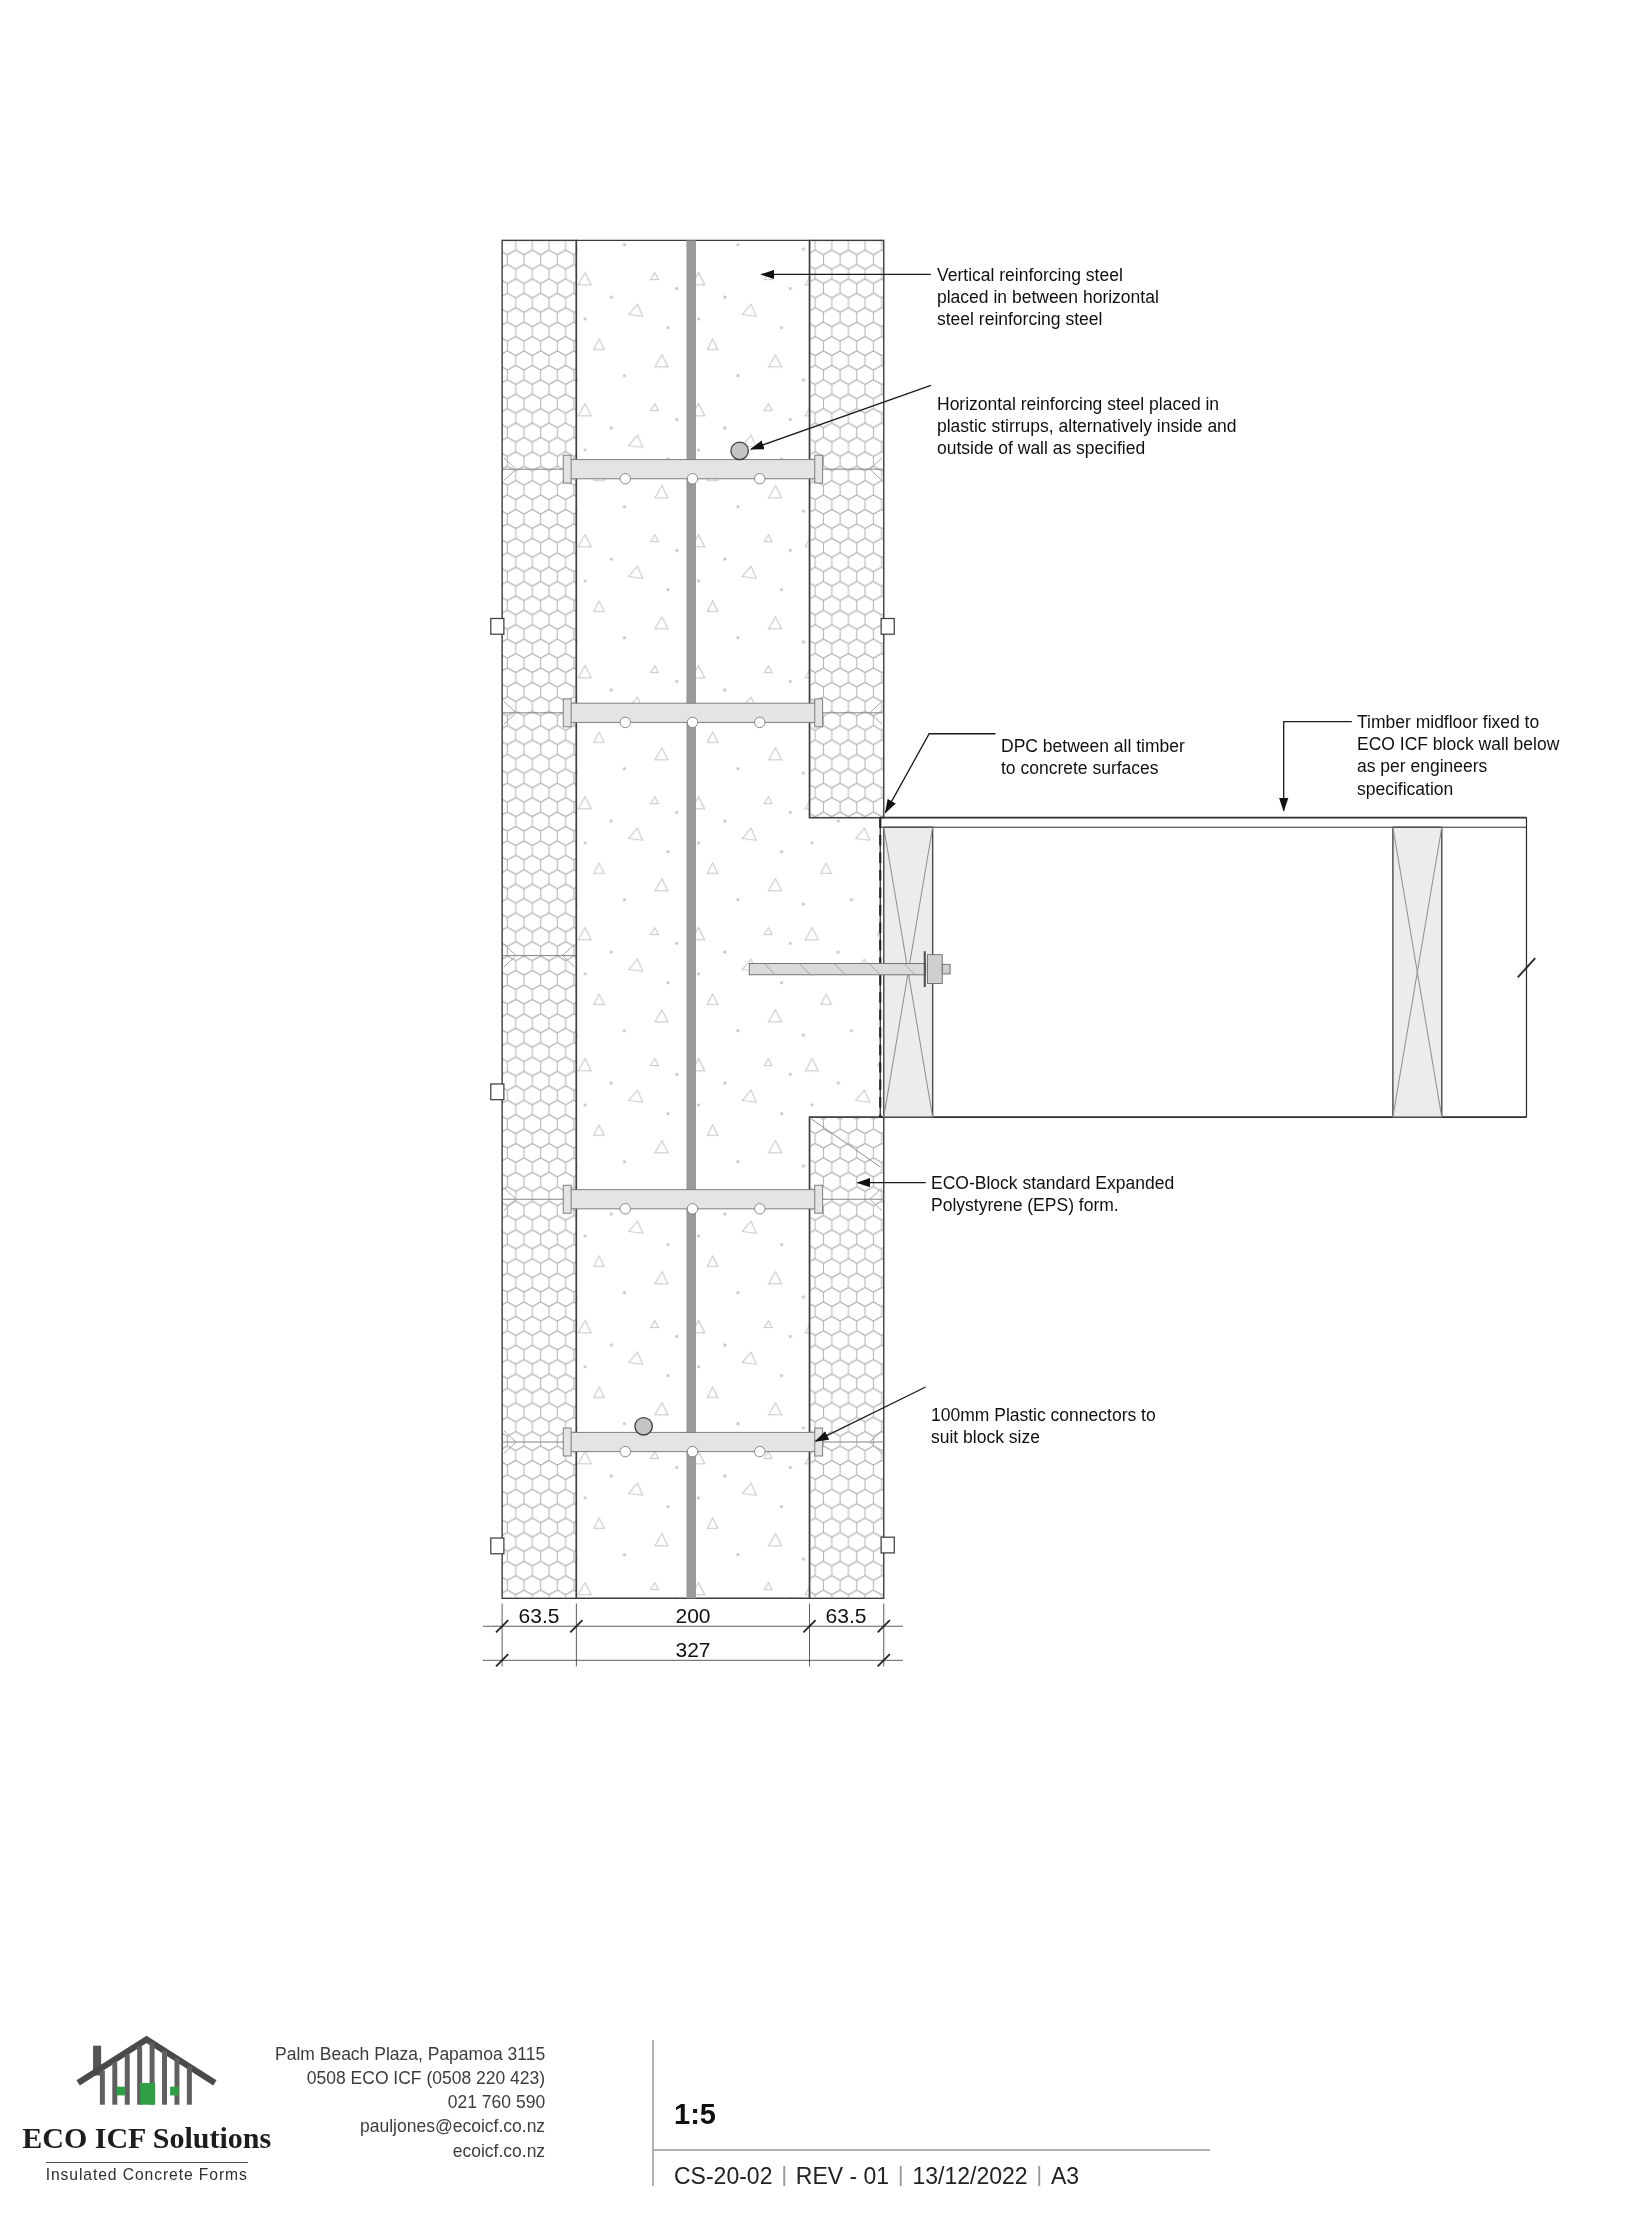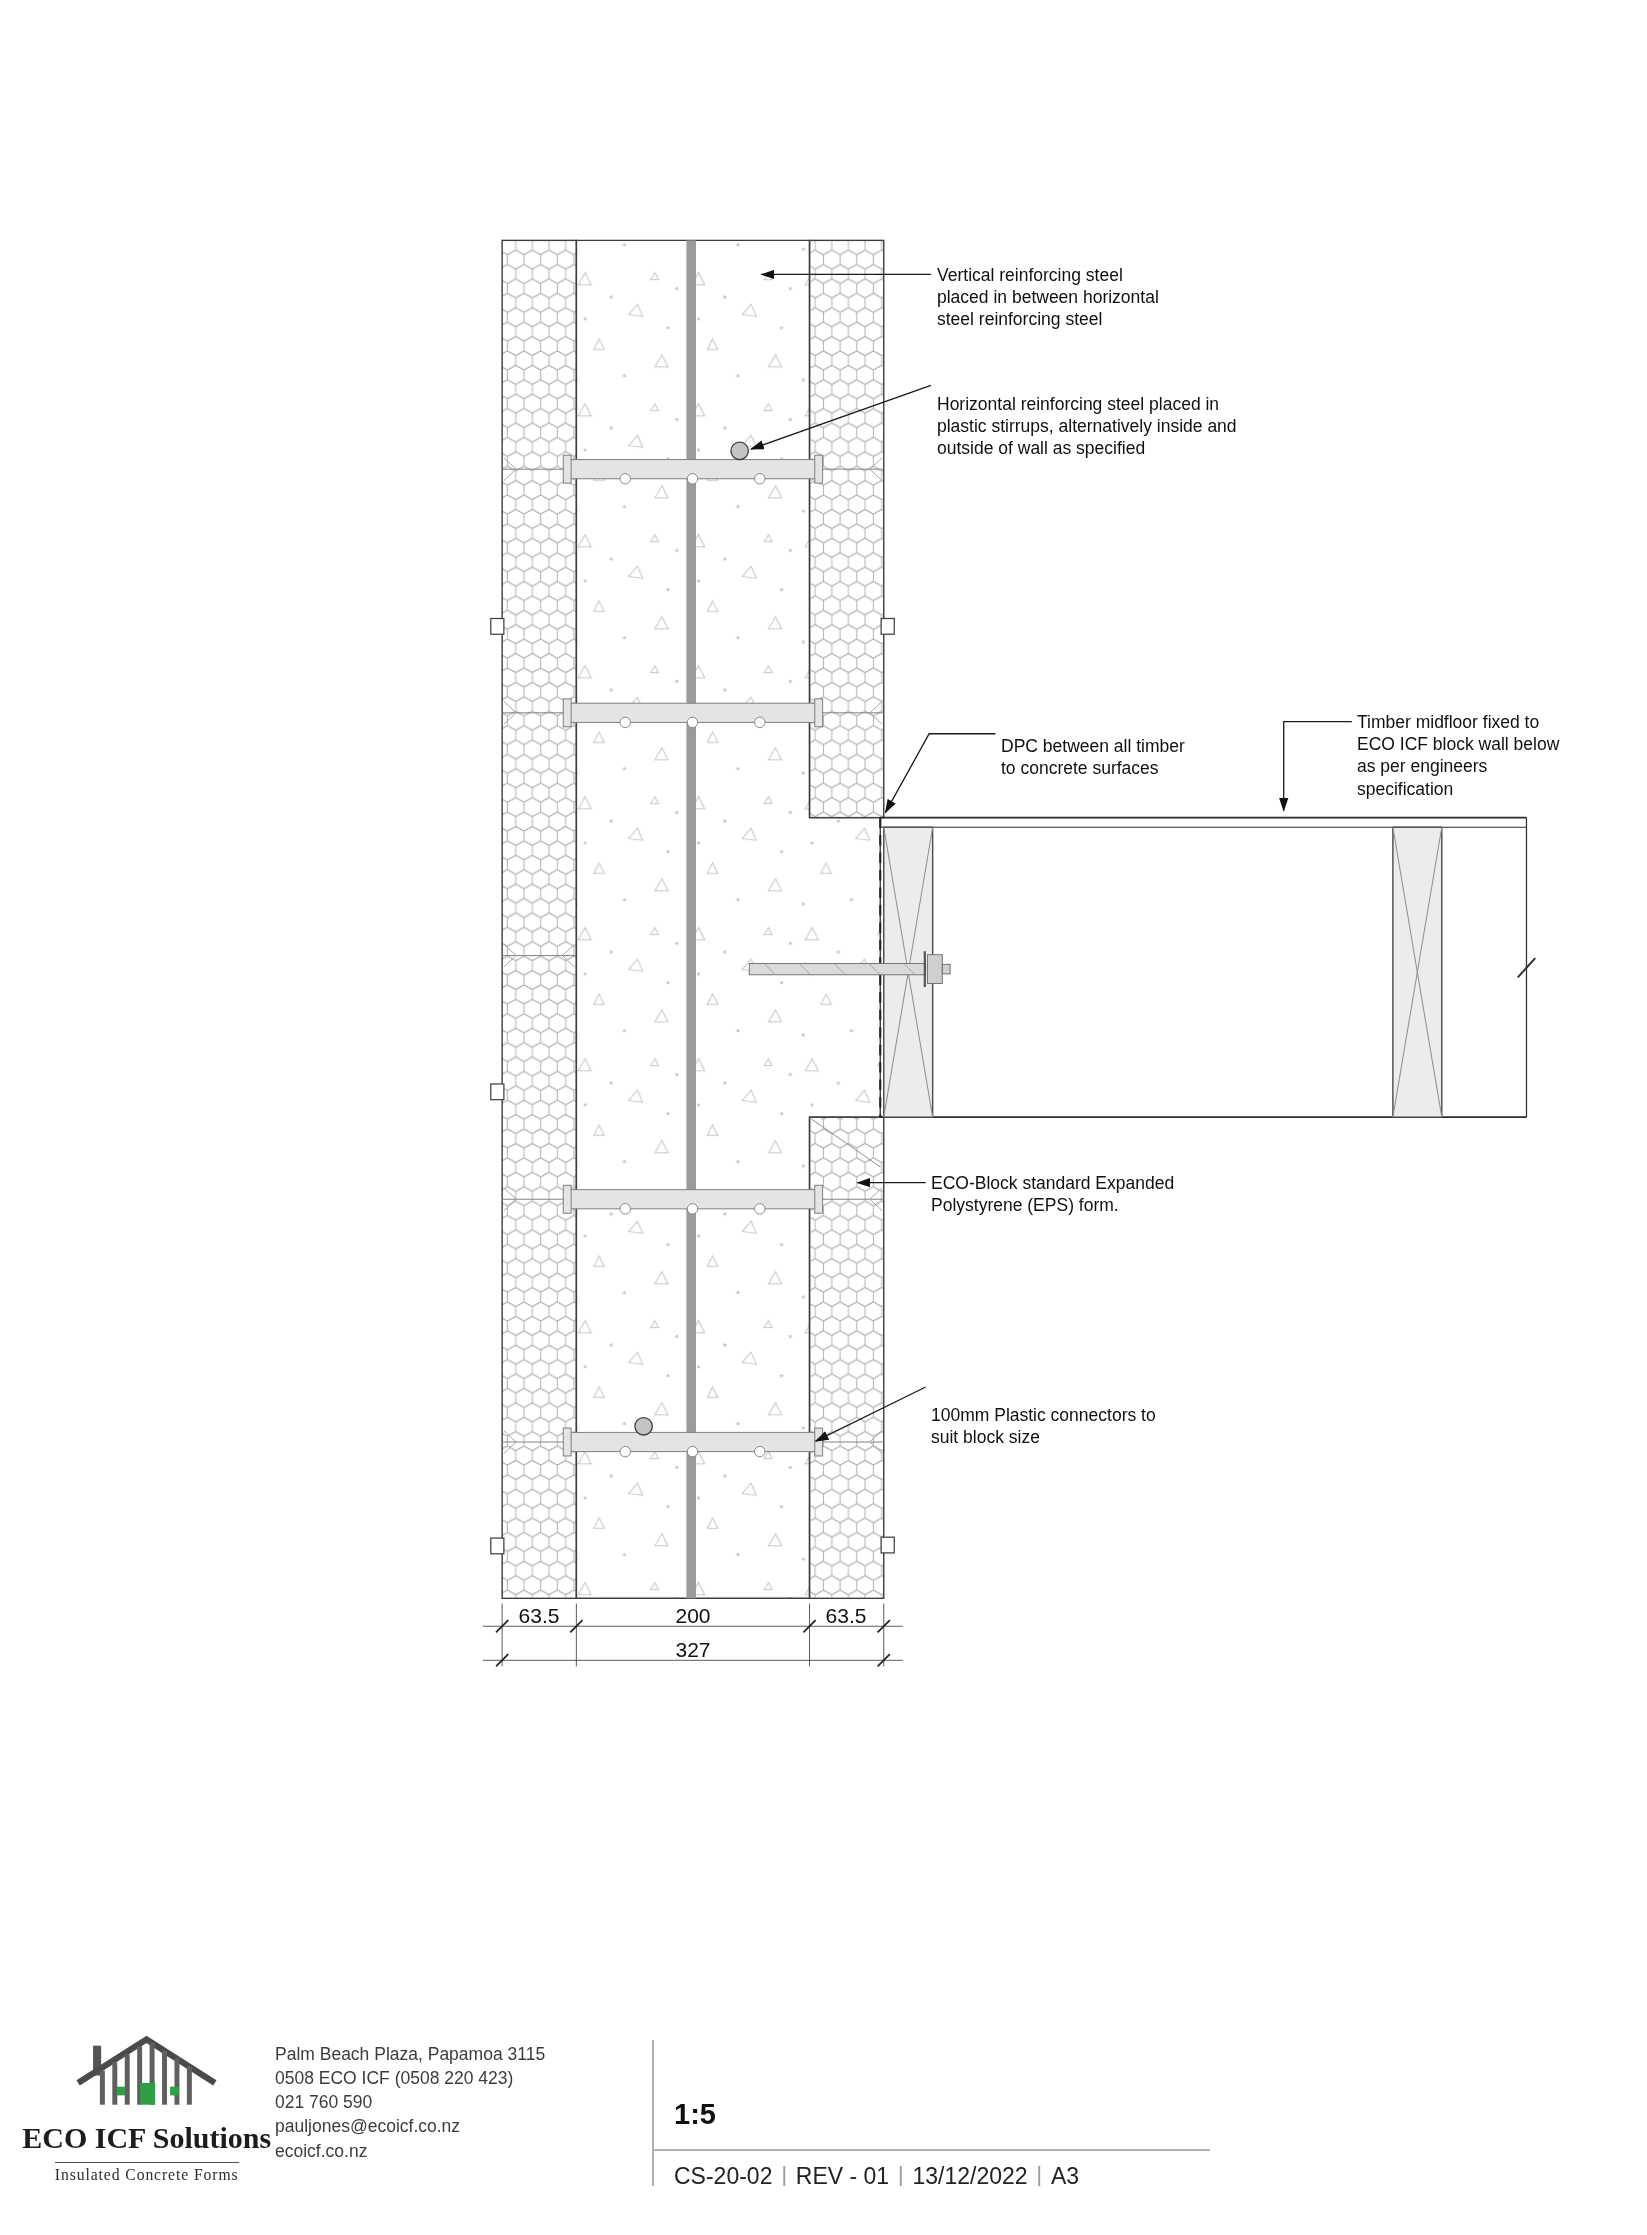--- a/index.html
+++ b/index.html
@@ -4,22 +4,22 @@
 <style>
   html,body{margin:0;padding:0;background:#fff;}
   .page{position:relative;width:1647px;height:2186px;background:#ffffff;font-family:"Liberation Sans",sans-serif;overflow:hidden;}
   svg{display:block;}
   .drawing-svg{position:absolute;left:0;top:0;}
   .ann{position:absolute;font-size:17.5px;line-height:1.27;color:#101010;}
   .dim{position:absolute;font-size:21px;color:#101010;transform:translateX(-50%);white-space:nowrap;}
   
   .logo{position:absolute;left:15.7px;top:2032px;width:262px;text-align:center;}
   .logo-name{font-family:"Liberation Serif",serif;font-weight:700;font-size:30px;color:#1d1d1d;margin-top:1.7px;white-space:nowrap;}
-  .logo-tag{font-family:Liberation Serif, serif;font-size:15.7px;color:#2e2e2e;letter-spacing:0.9px;margin-top:7px;border-top:1.7px solid #4f4f4f;padding-top:3.5px;display:inline-block;}
-  .contact{position:absolute;left:275px;top:2042px;font-size:17.5px;line-height:1.38;color:#3c3c3c;}
+  .logo-tag{font-family:Liberation Sans, sans-serif;font-size:15.7px;color:#2e2e2e;letter-spacing:0.9px;margin-top:7px;border-top:1.7px solid #4f4f4f;padding-top:3.5px;display:inline-block;}
+  .contact{position:absolute;left:275px;top:2042px;font-size:17.5px;line-height:1.38;color:#3c3c3c;text-align:right;}
   .vdiv{position:absolute;left:652px;top:2040px;width:1.7px;height:173px;background:#b0b0b0;}
   .hline{position:absolute;left:653px;top:2149px;width:557px;height:1.7px;background:#b0b0b0;}
   .title-main{position:absolute;left:674px;top:2046px;font-size:35px;font-weight:700;color:#101010;letter-spacing:0.4px;white-space:nowrap;}
   .title-scale{position:absolute;left:674px;top:2098px;font-size:29px;font-weight:700;color:#101010;}
   .docinfo{position:absolute;left:674px;top:2163px;font-size:23px;color:#222;white-space:nowrap;}
   .docinfo .sep{color:#9a9a9a;margin:0 8.7px;}
   .sheet{position:absolute;right:35px;top:2035px;text-align:right;color:#9e9e9e;}
   .sheet-label{font-size:35px;font-weight:700;letter-spacing:2.6px;white-space:nowrap;}
   .sheet-number{font-size:115px;font-weight:700;line-height:0.92;margin-top:1.7px;}
   .fineprint{position:absolute;left:275px;top:2213px;font-size:5.7px;color:#8a8a8a;white-space:nowrap;}

